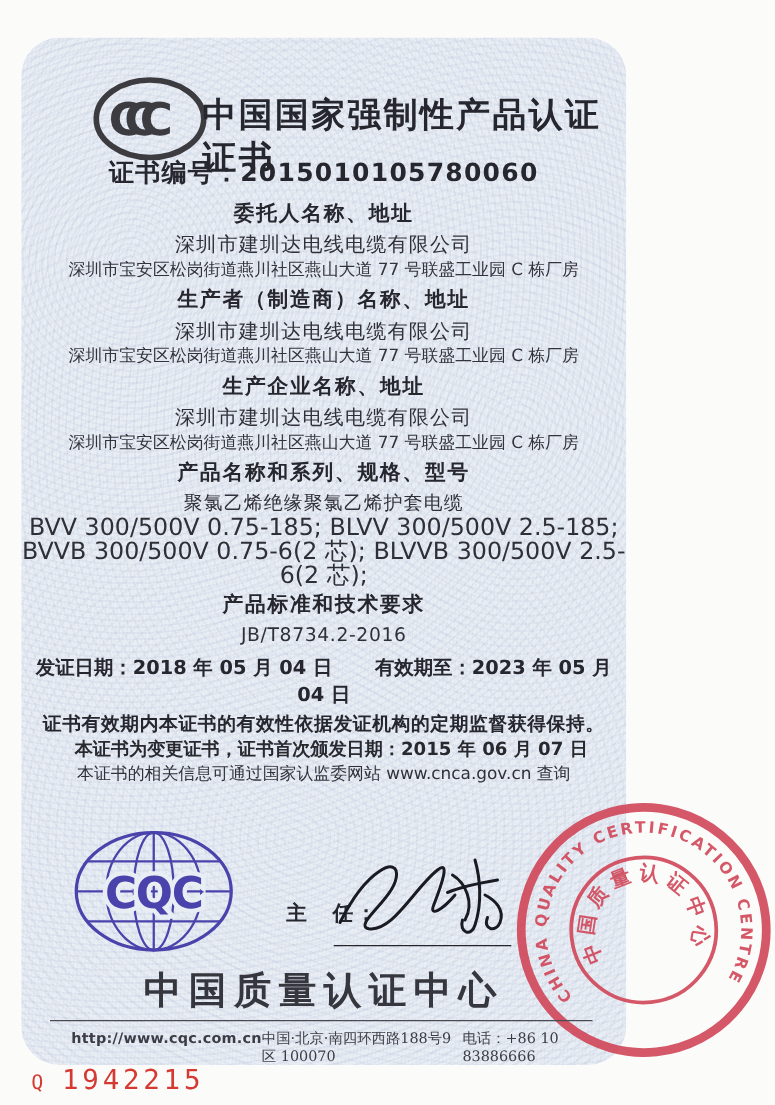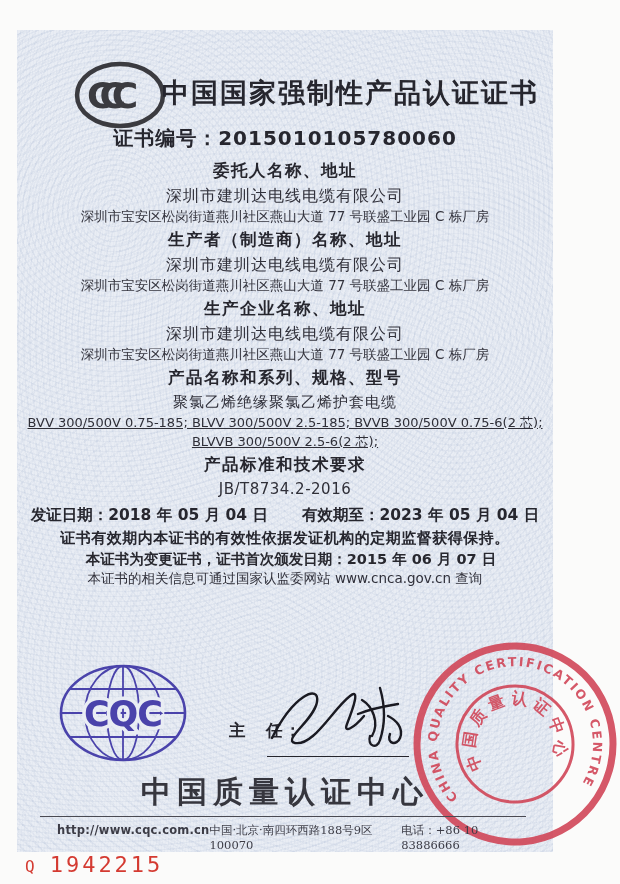--- a/index.html
+++ b/index.html
@@ -3,46 +3,47 @@
 <meta charset="utf-8">
 <style>
   html,body{margin:0;padding:0;}
   body{
     width:620px;height:884px;position:relative;overflow:hidden;
     background:#fbfbfa;
     font-family:"DejaVu Sans",sans-serif;
     color:#2c2c34;
   }
   .paper{
-    position:absolute;left:17px;top:30px;width:536px;height:822px;
+    position:absolute;left:17px;top:30px;width:484px;height:822px;
     background-color:#e9edf4;
     background-image:
       repeating-radial-gradient(circle at 18% 22%, rgba(105,130,175,.07) 0 1.5px, rgba(255,255,255,0) 1.5px 5px),
       repeating-radial-gradient(circle at 82% 38%, rgba(105,130,175,.06) 0 1.5px, rgba(255,255,255,0) 1.5px 6px),
       repeating-radial-gradient(circle at 45% 78%, rgba(105,130,175,.05) 0 2px, rgba(255,255,255,0) 2px 7px),
       repeating-linear-gradient(94deg, rgba(140,160,200,.05) 0 1px, rgba(255,255,255,0) 1px 3px);
+    border-radius: 31px;
   }
   .header{position:relative;height:130px;}
   .ccc-logo{position:absolute;left:56px;top:30px;}
   .cert-title{
     position:absolute;left:145px;right:12px;top:46px;
     font-size:27px;font-weight:700;color:#26262e;
     letter-spacing:2px;line-height:34px;
   }
   .cert-no{
     position:absolute;left:0;right:0;top:95px;text-align:center;
     font-size:20px;font-weight:700;color:#26262e;letter-spacing:1px;
   }
   .content{text-align:center;}
   .sec{margin-bottom:3px;}
   .sec-heading{font-size:16.5px;font-weight:700;line-height:22px;margin-bottom:3px;color:#26262e;letter-spacing:1.5px;}
   .company{font-size:16px;line-height:22px;color:#30303a;letter-spacing:1px;}
   .address{font-size:13.5px;line-height:19px;color:#33333d;}
   .product-name{font-size:15px;line-height:21px;color:#30303a;letter-spacing:1px;}
-  .models{font-size:13px;line-height:19px;color:#2f2f38;max-width:540px;margin:0 auto;text-decoration:underline;}
+  .models{font-size:19px;line-height:19px;color:#2f2f38;max-width:540px;margin:0 auto;}
   .standard{font-size:15px;line-height:21px;color:#2f2f38;letter-spacing:.5px;}
   .compliance{margin-top:12px;font-size:15.5px;font-weight:700;line-height:22px;color:#26262e;}
   .dates-row{margin-top:4px;font-size:15.5px;font-weight:700;color:#26262e;line-height:22px;}
   .dates-row .gap{display:inline-block;width:34px;}
   .maintenance{margin-top:2px;font-size:15px;font-weight:700;line-height:21px;color:#26262e;letter-spacing:.5px;}
   .change-note{font-size:14.5px;font-weight:700;line-height:20px;color:#28282f;padding-left:12px;}
   .info-note{font-size:13.5px;line-height:19px;color:#30303a;}
   .cqc-logo{position:absolute;left:40px;top:632px;}
   .director-row{position:absolute;left:212px;top:690px;font-size:16.5px;font-weight:600;color:#26262e;letter-spacing:2px;}
   .signature{position:absolute;left:245px;top:646px;}

